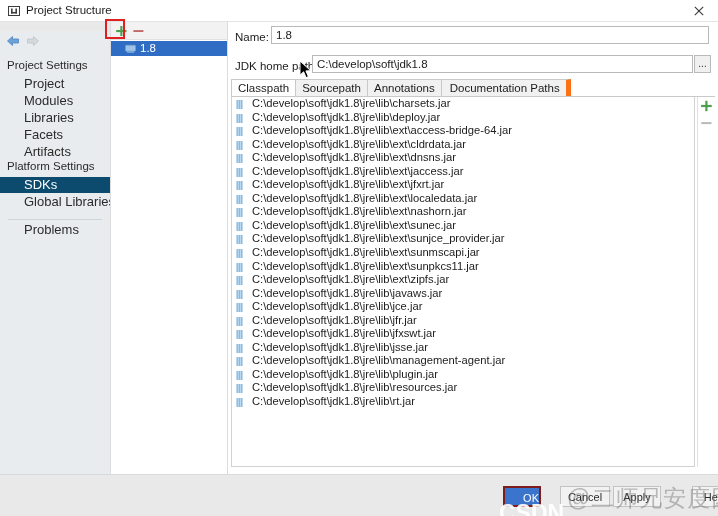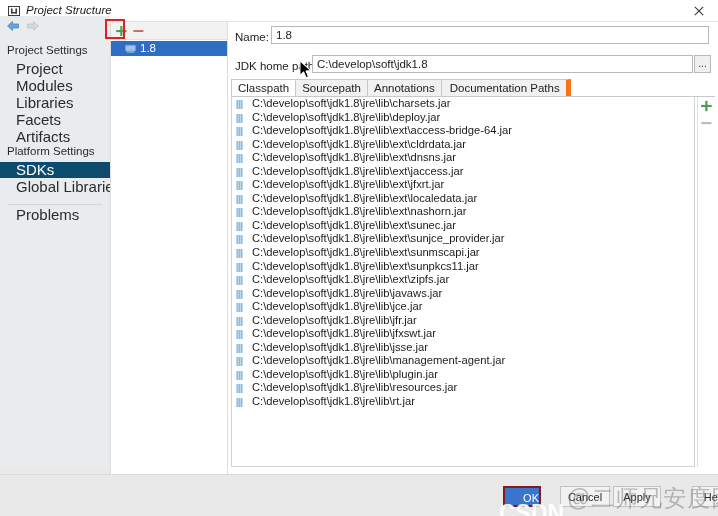--- a/index.html
+++ b/index.html
@@ -19,41 +19,40 @@
     box-sizing: border-box;
   }
 
   
   #titlebar {
     position: absolute; left: 0; top: 0;
     width: 718px; height: 22px;
     background: #ffffff;
     border-bottom: 1px solid #e4e4e4;
     box-sizing: border-box;
-    font-style: italic;
   }
   #win-icon {
     position: absolute; left: 8px; top: 5px;
     width: 12px; height: 12px;
   }
   #win-title {
     position: absolute; left: 26px; top: 4px;
     font-size: 11.5px; color: #1b1b1b;
     white-space: nowrap;
   }
   #close-btn {
     position: absolute; right: 0px; top: 0px;
     width: 38px; height: 22px;
     cursor: default;
   }
   #close-btn svg { position: absolute; left: 14px; top: 6px; }
 
   
   #sidebar {
-    position: absolute; left: 0; top: 16px;
+    position: absolute; left: 0; top: 31px;
     width: 110px; height: 452px;
     background: #e8ecee;
     box-sizing: border-box;
     text-decoration: underline;
   }
   #nav-arrows {
     position: absolute; left: 0; top: 0;
     width: 110px; height: 20px;
   }
   .nav-arrow { position: absolute; top: 4px; width: 14px; height: 12px; }
@@ -62,22 +61,22 @@
 
   .sb-group {
     position: absolute; left: 7px;
     font-size: 11.5px; color: #2b2b2b;
     white-space: nowrap;
   }
   .sb-item {
     position: absolute; left: 0px;
     width: 110px; height: 16px;
     line-height: 16px;
-    padding-left: 16px;
-    font-size: 15px; color: #2b2b2b;
+    padding-left: 24px;
+    font-size: 13px; color: #2b2b2b;
     white-space: nowrap;
     box-sizing: border-box;
     cursor: default;
   }
   .sb-item.selected {
     background: #0c4a6e;
     color: #ffffff;
   }
   #sb-divider {
     position: absolute; left: 8px; top: 188px;

